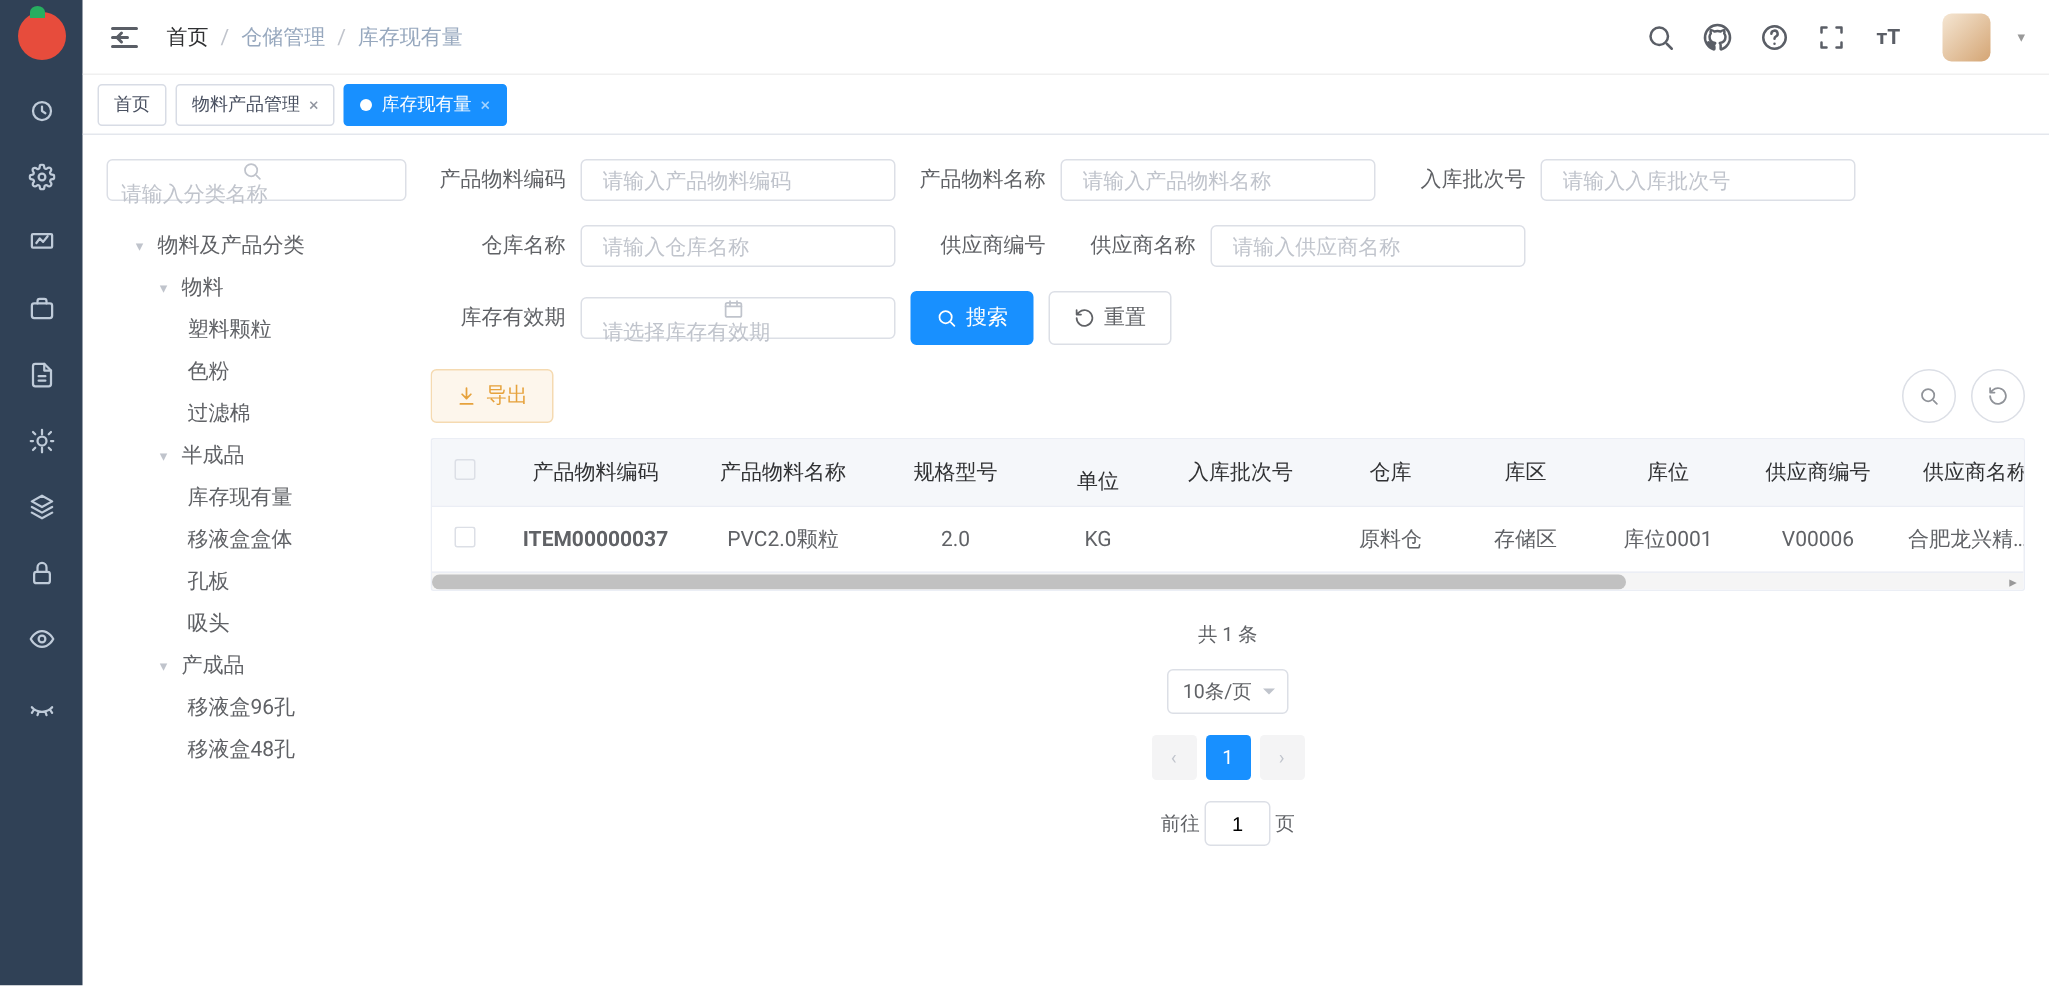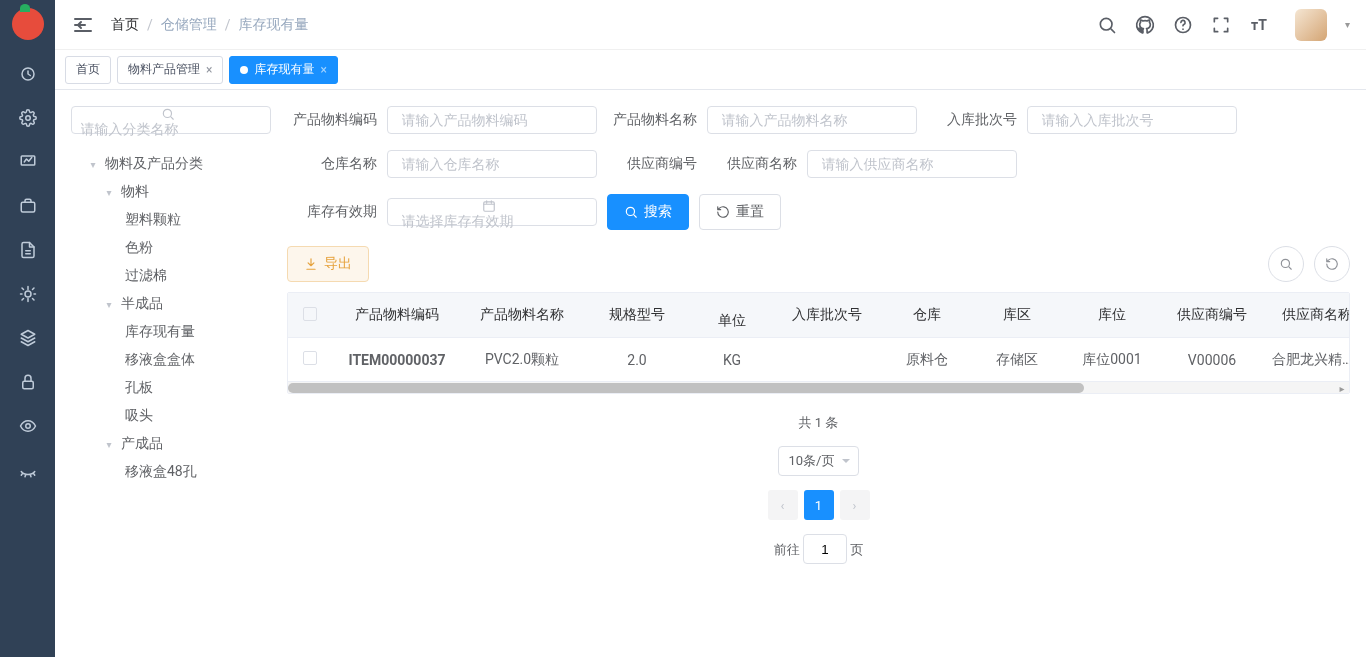--- a/index.html
+++ b/index.html
@@ -235,20 +235,23 @@
               <span>孔板</span>
             </div>
           <div class="tree-node tree-indent-3">
               <span>吸头</span>
             </div>
           <div class="tree-node tree-indent-2">
               <span class="tree-caret">▾</span>
               <span>产成品</span>
             </div>
           <div class="tree-node tree-indent-3">
+              <span>移液盒96孔</span>
+            </div>
+          <div class="tree-node tree-indent-3">
               <span>移液盒48孔</span>
             </div>
         </div>
       </div>
 
       <div class="right-panel">
         <div class="form-rows">
           <div class="form-row">
             <div class="form-item">
                 <div class="form-label">产品物料编码</div>

